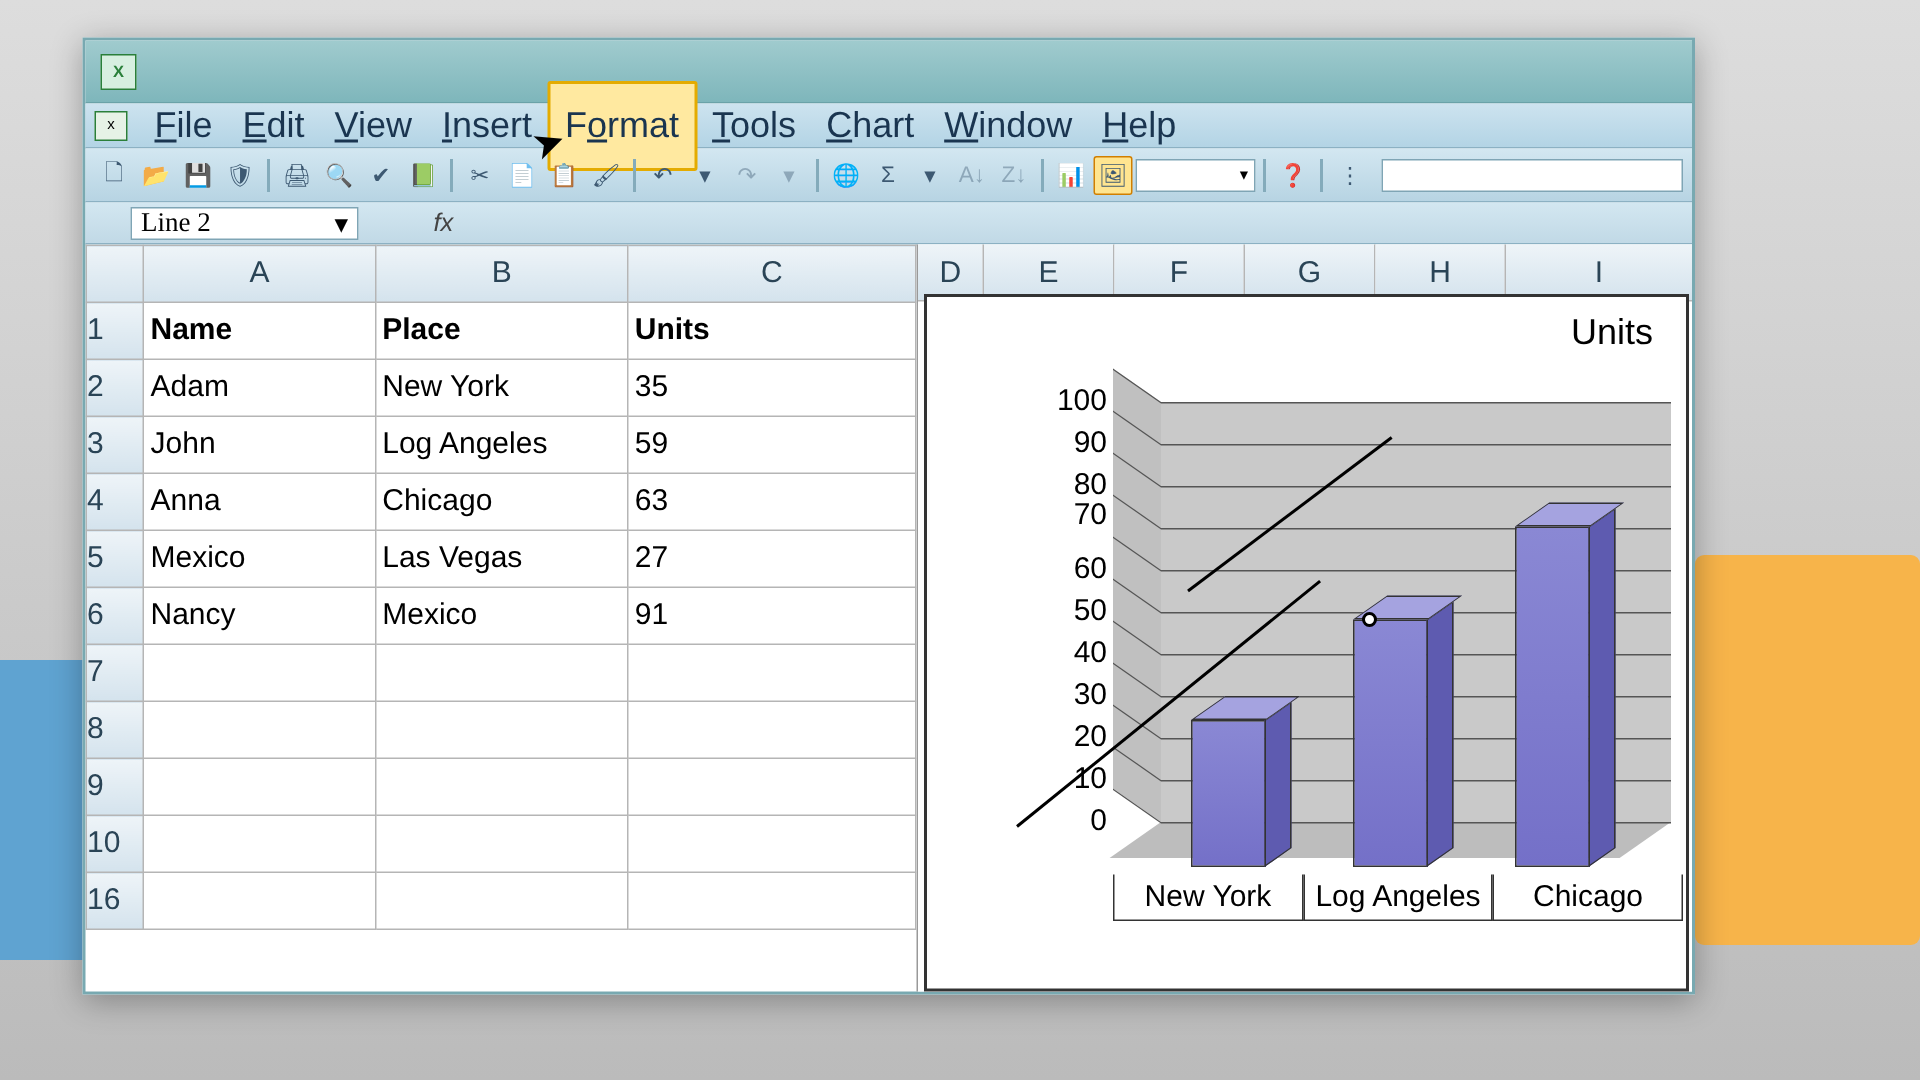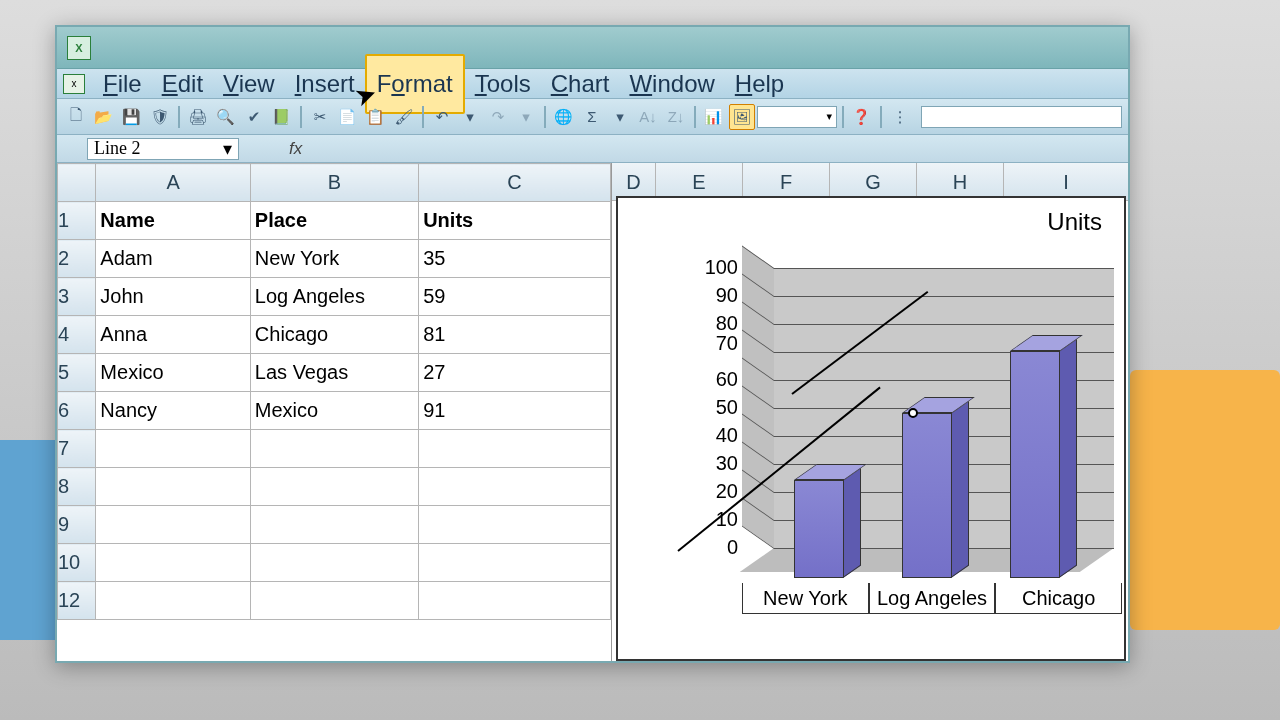--- a/index.html
+++ b/index.html
@@ -357,21 +357,21 @@
         <tr>
               <td class="rowhdr">3</td>
           <td class="cell">John</td>
           <td class="cell">Log Angeles</td>
           <td class="cell">59</td>
             </tr>
         <tr>
               <td class="rowhdr">4</td>
           <td class="cell">Anna</td>
           <td class="cell">Chicago</td>
-          <td class="cell">81</td>
+          <td class="cell">63</td>
             </tr>
         <tr>
               <td class="rowhdr">5</td>
           <td class="cell">Mexico</td>
           <td class="cell">Las Vegas</td>
           <td class="cell">27</td>
             </tr>
         <tr>
               <td class="rowhdr">6</td>
           <td class="cell">Nancy</td>
@@ -396,21 +396,21 @@
               <td class="cell"></td>
               <td class="cell"></td>
             </tr>
         <tr>
               <td class="rowhdr">10</td>
               <td class="cell"></td>
               <td class="cell"></td>
               <td class="cell"></td>
             </tr>
         <tr>
-              <td class="rowhdr">12</td>
+              <td class="rowhdr">16</td>
               <td class="cell"></td>
               <td class="cell"></td>
               <td class="cell"></td>
             </tr>
       </tbody>
         </table>
     </div>
 
     <div class="chart-area">
 

